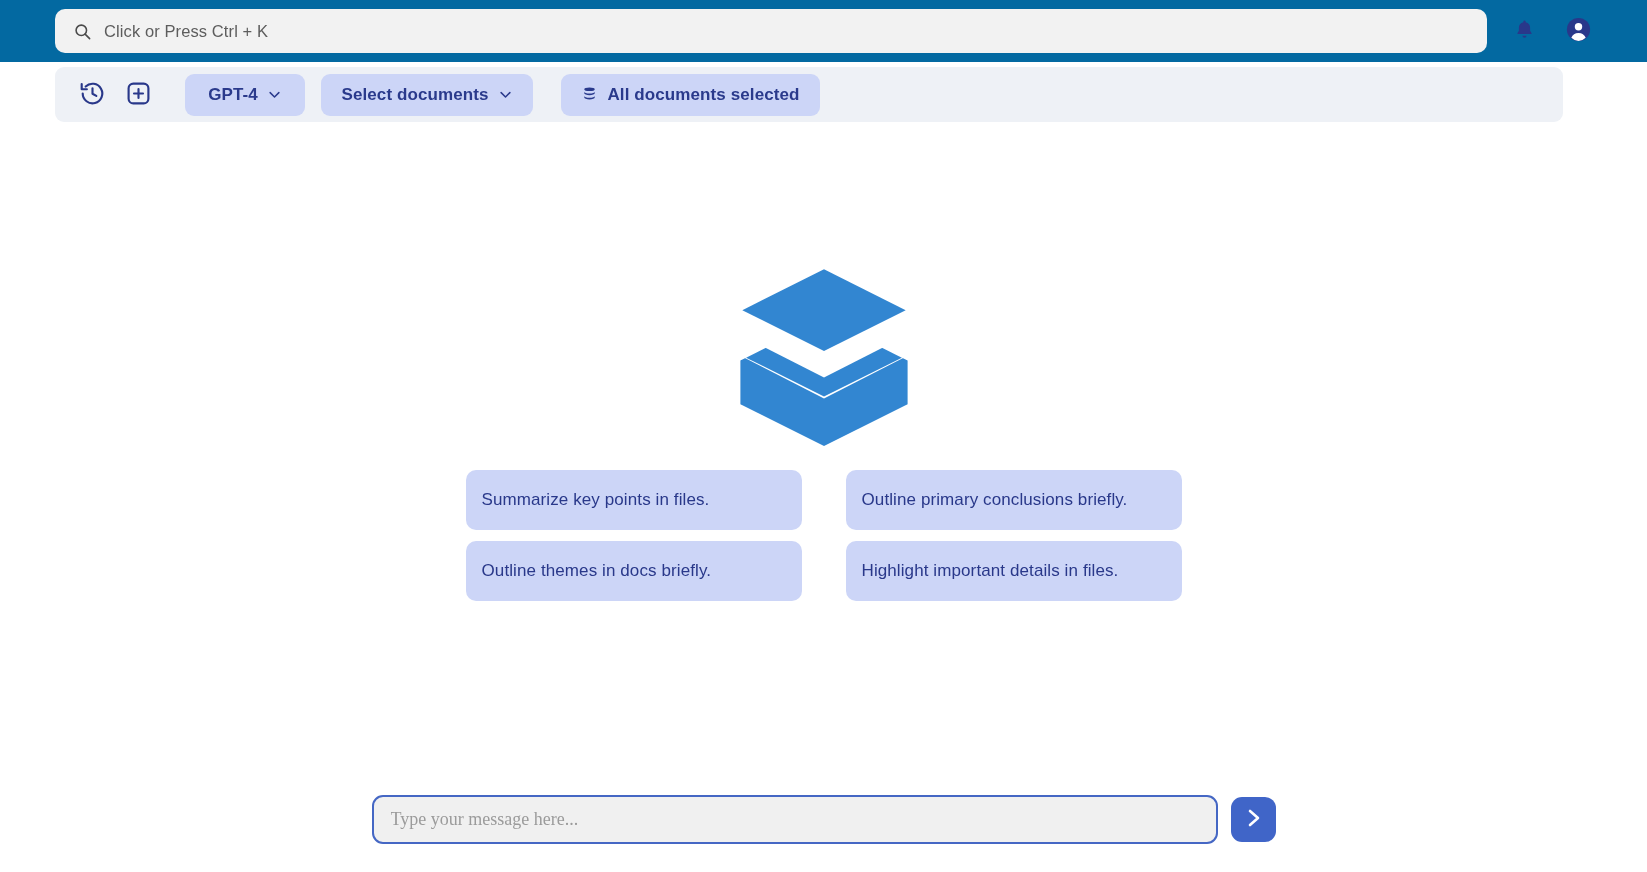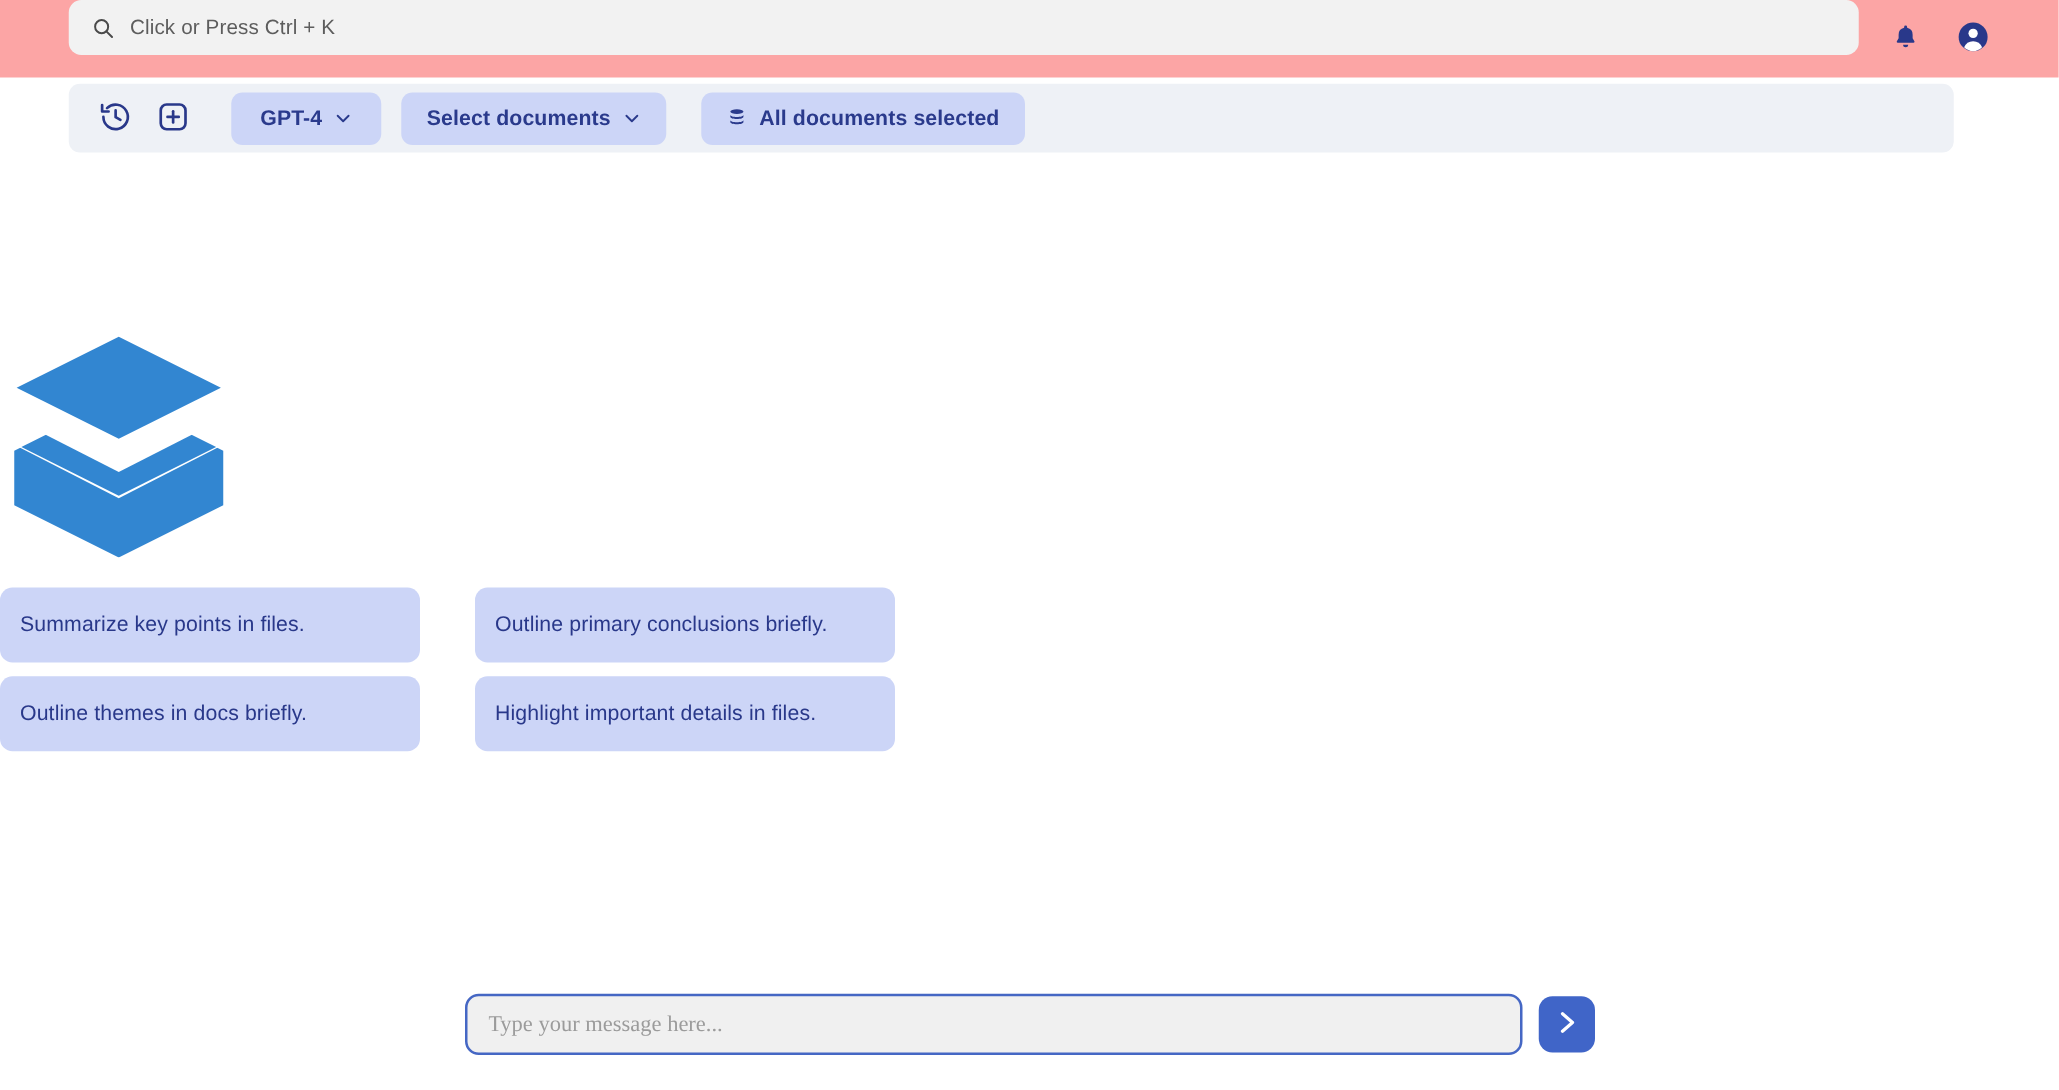--- a/index.html
+++ b/index.html
@@ -18,22 +18,23 @@
     background: #ffffff;
   }
 
   
   .topbar {
     position: absolute;
     left: 0; top: 0;
     width: 1647px;
     height: 62px;
     display: flex;
+    align-items: center;
     padding: 0 40px 0 55px;
-    background: #fca5a5;
+    background: #0369a1;
   }
   .search-box {
     flex: 1 1 auto;
     height: 44px;
     background: #f2f2f2;
     border-radius: 10px;
     display: flex;
     align-items: center;
     padding: 0 18px;
     gap: 12px;
@@ -103,21 +104,21 @@
   .db-icon { width: 17px; height: 17px; flex: 0 0 auto; display:block; }
 
   
   .main {
     position: absolute;
     left: 0; top: 130px;
     width: 1647px;
     height: 610px;
     display: flex;
     flex-direction: column;
-    align-items: flex-start;
+    align-items: center;
     justify-content: flex-start;
   }
   .logo-wrap {
     margin-top: 128px;
     width: 190px;
     height: 190px;
     display: flex;
     align-items: center;
     justify-content: center;
   }

